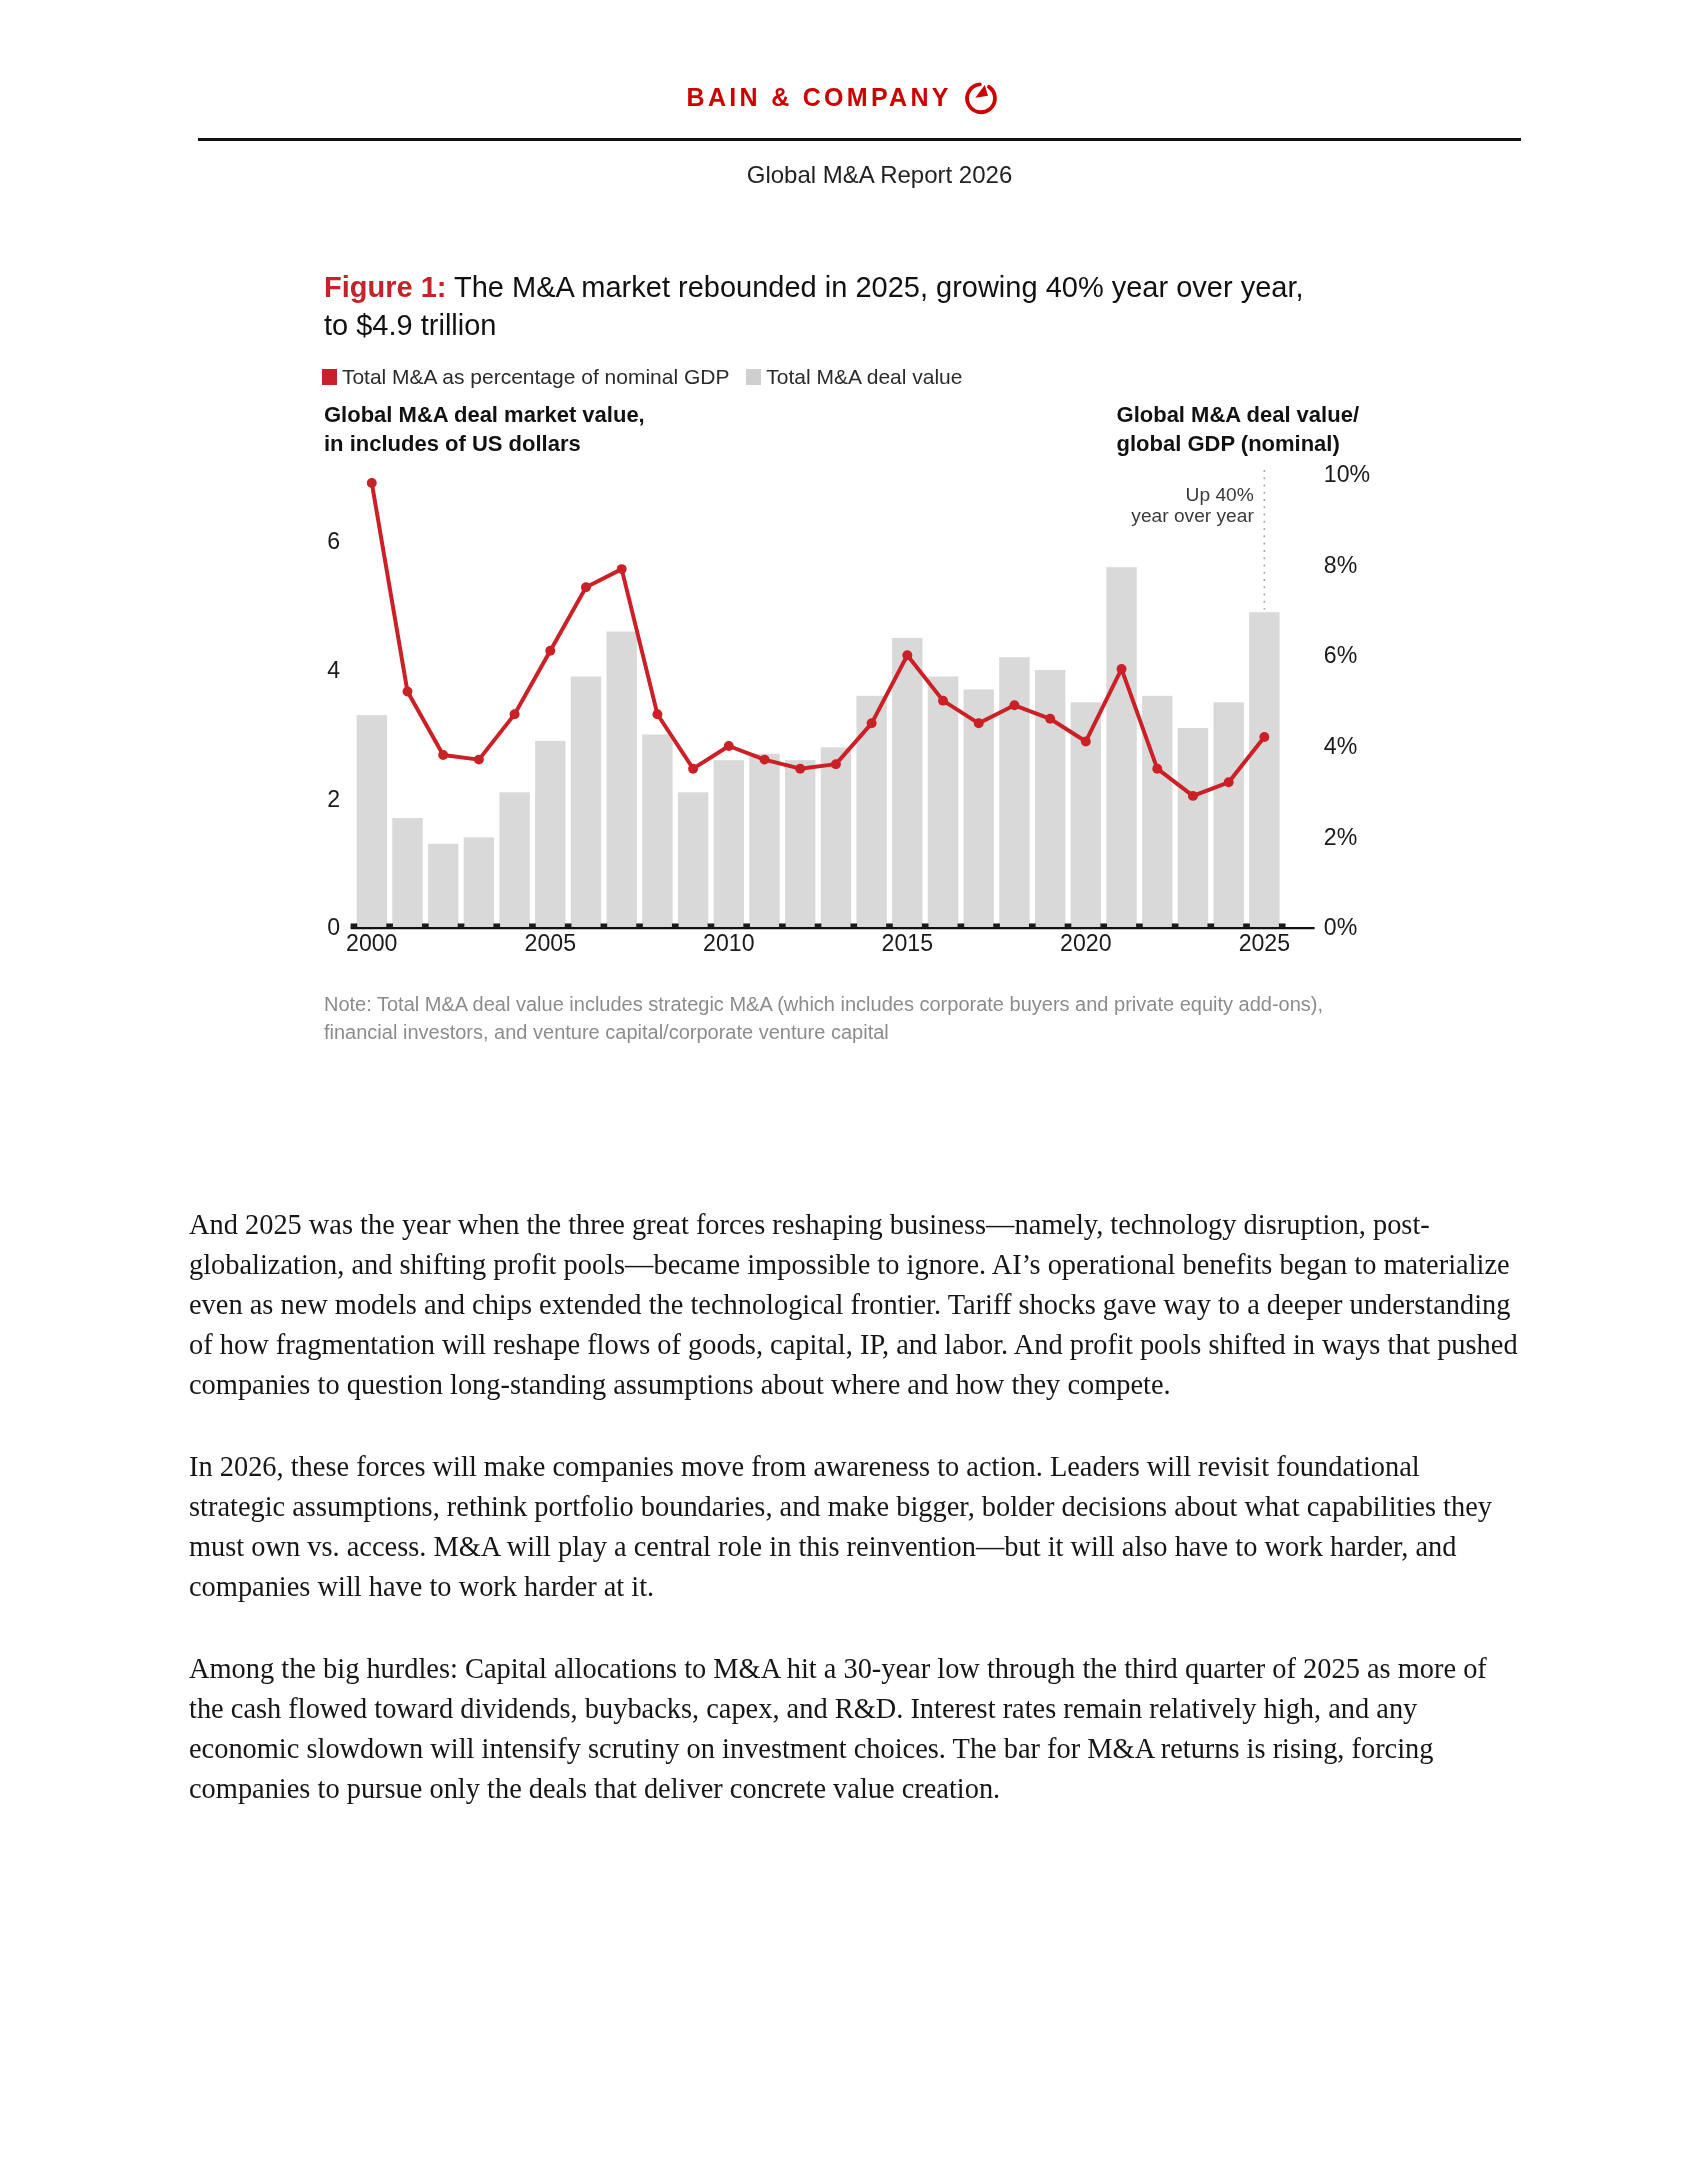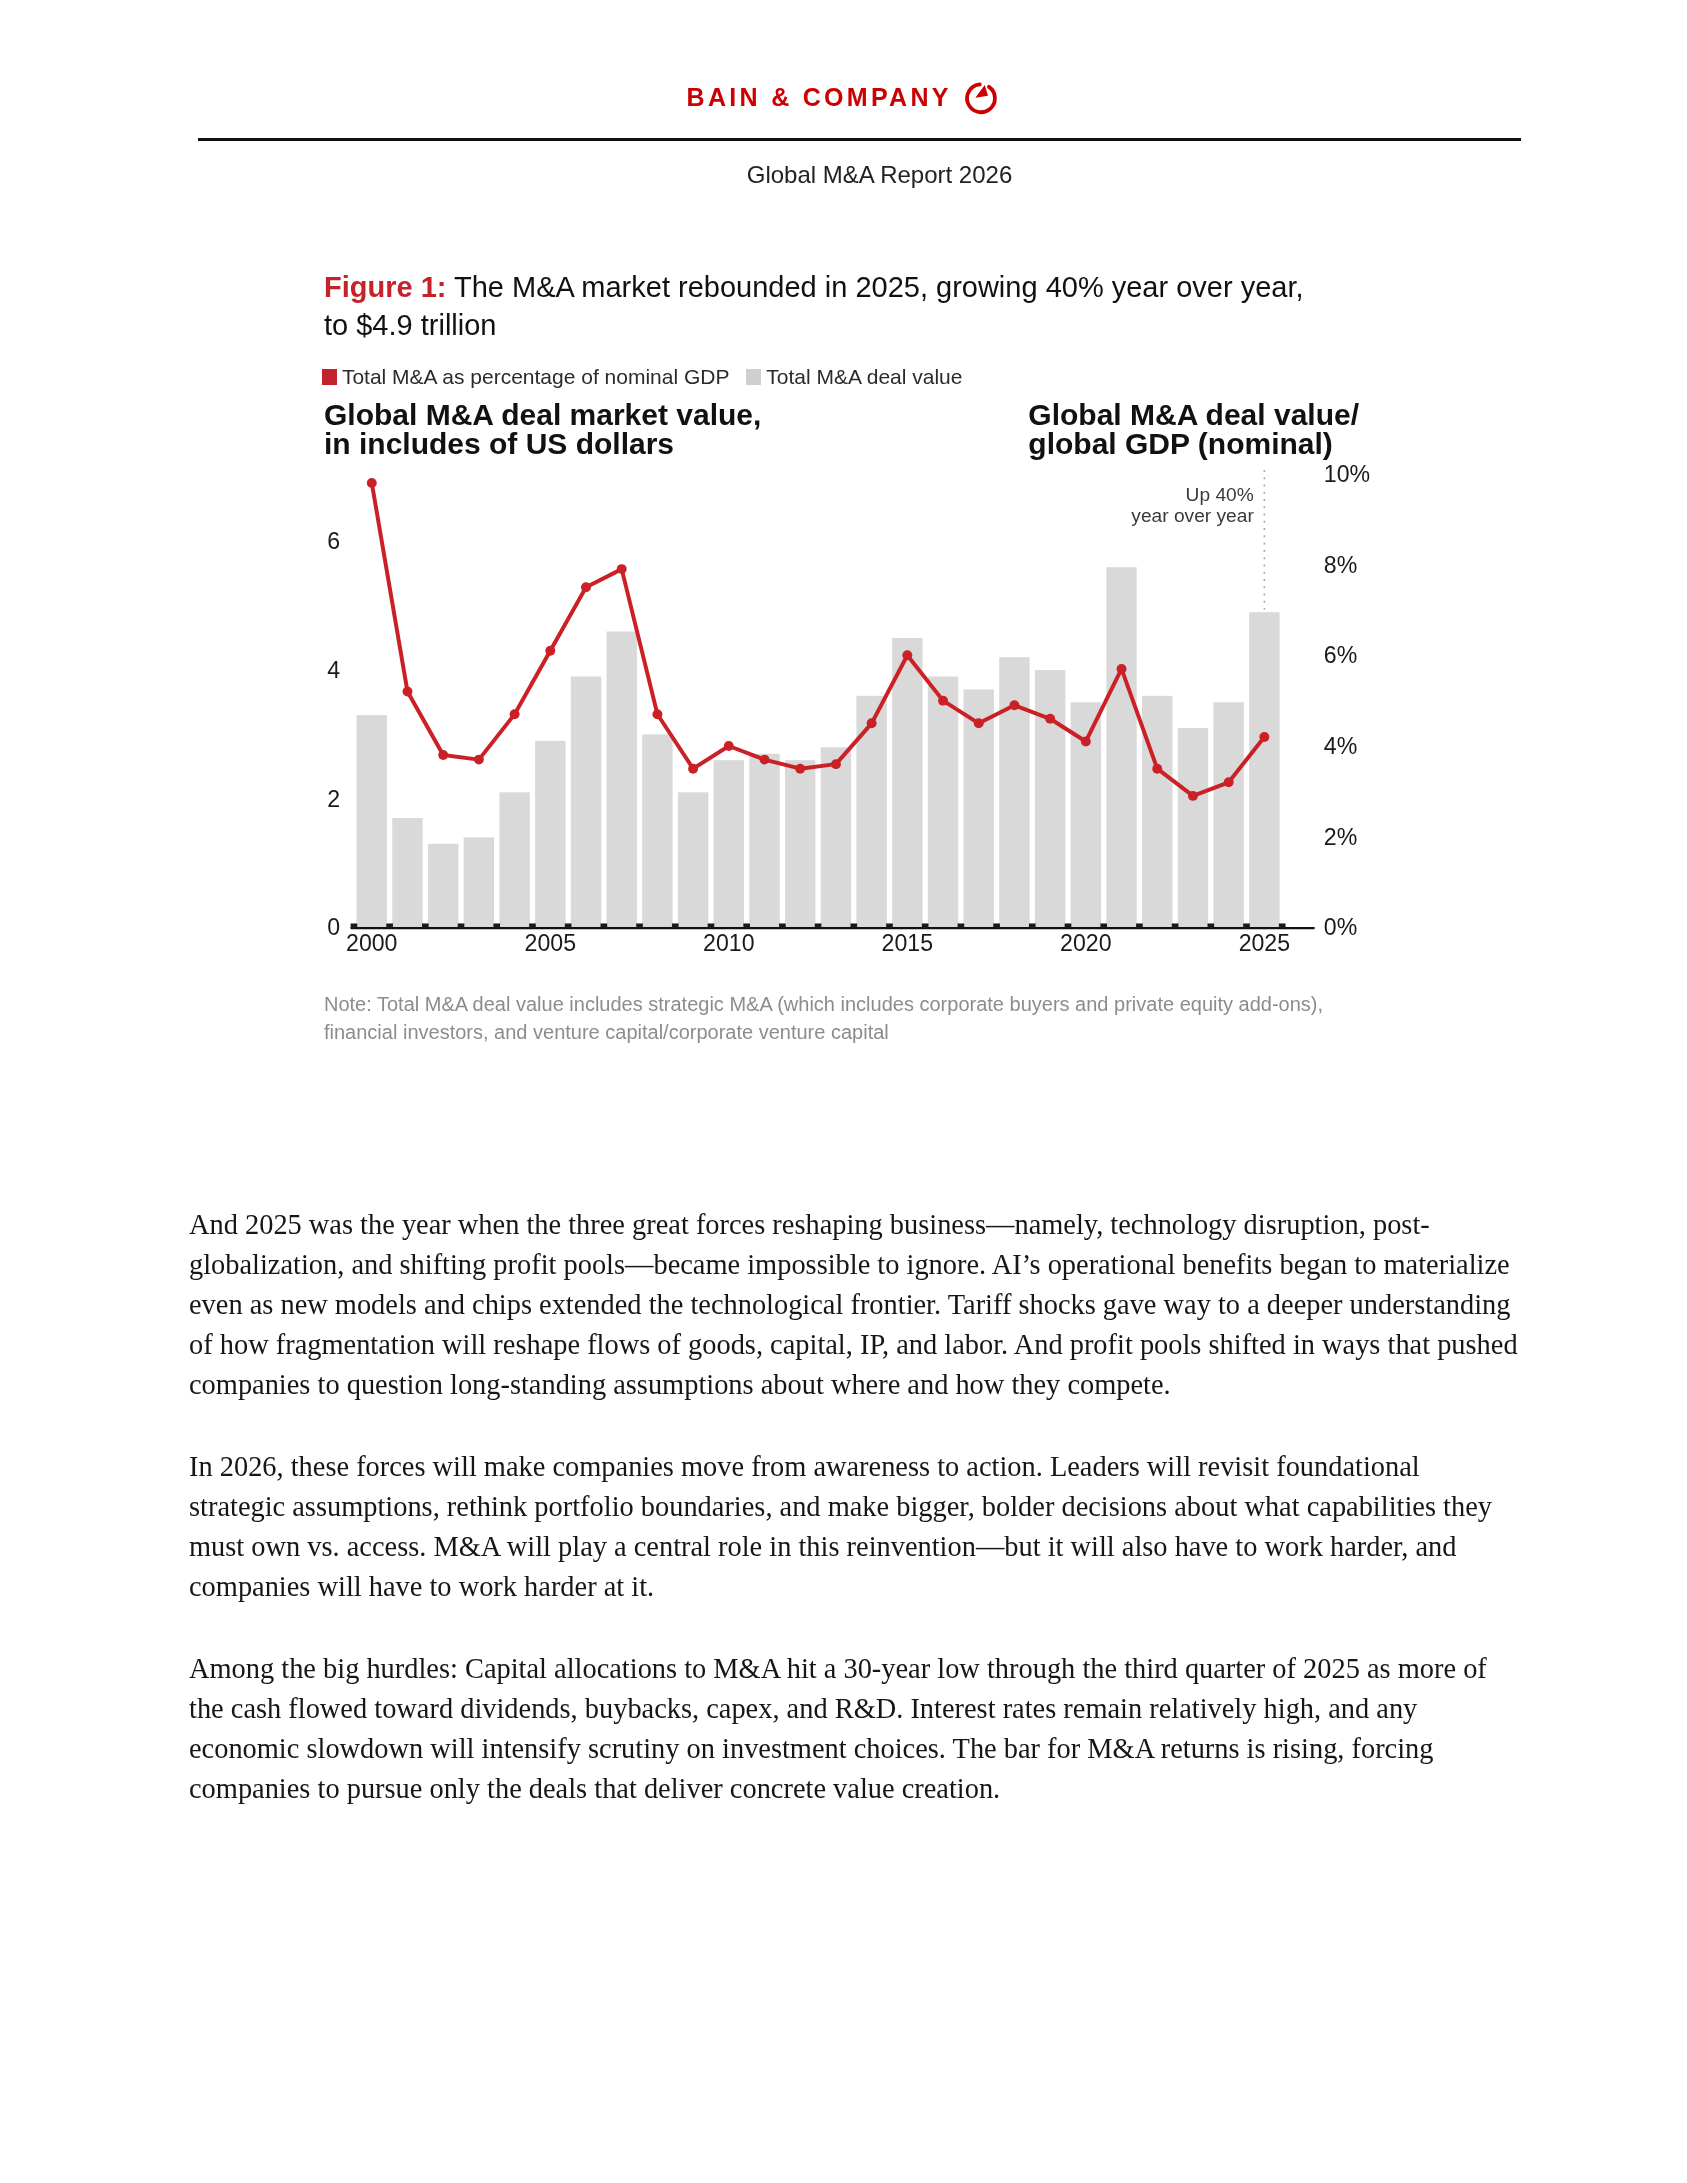--- a/index.html
+++ b/index.html
@@ -14,21 +14,21 @@
   .report-title{position:absolute;top:161px;left:0;width:1687px;text-align:center;font-size:24px;color:#222;padding-left:36px;}
 
   
   .fig-title{position:absolute;top:268px;left:324px;width:1045px;font-size:29px;line-height:38px;font-weight:500;color:#111;}
   .fig-label{font-weight:700;color:#c4232b;text-align:center;}
   .legend{position:absolute;top:365px;left:322px;display:flex;gap:17px;font-size:21px;color:#2b2b2b;}
   .legend-item{display:flex;align-items:center;gap:5.3px;}
   .sq{width:14.6px;height:16px;display:inline-block;}
   .sq-red{background:#c4232b;}
   .sq-gray{background:#cfcfcf;}
-  .axis-title{position:absolute;top:400px;font-size:30px;line-height:29px;font-weight:700;color:#111;}
+  .axis-title{position:absolute;top:400px;font-size:22px;line-height:29px;font-weight:700;color:#111;}
   .axis-title-left{left:324px;text-align:left;}
   .axis-title-right{right:328px;text-align:left;}
   #chart-svg{position:absolute;left:284px;top:417px;width:1125px;height:562px;
              font-family:"Liberation Sans","DejaVu Sans",sans-serif;}
   .fig-note{position:absolute;top:990px;left:324px;font-size:20px;line-height:28px;color:#8c8c8c;}
 
   
   .body-copy{position:absolute;top:1205px;left:189px;width:1330px;
              font-family:"Liberation Serif","DejaVu Serif",serif;
              font-size:28.4px;line-height:40px;color:#161616;}

